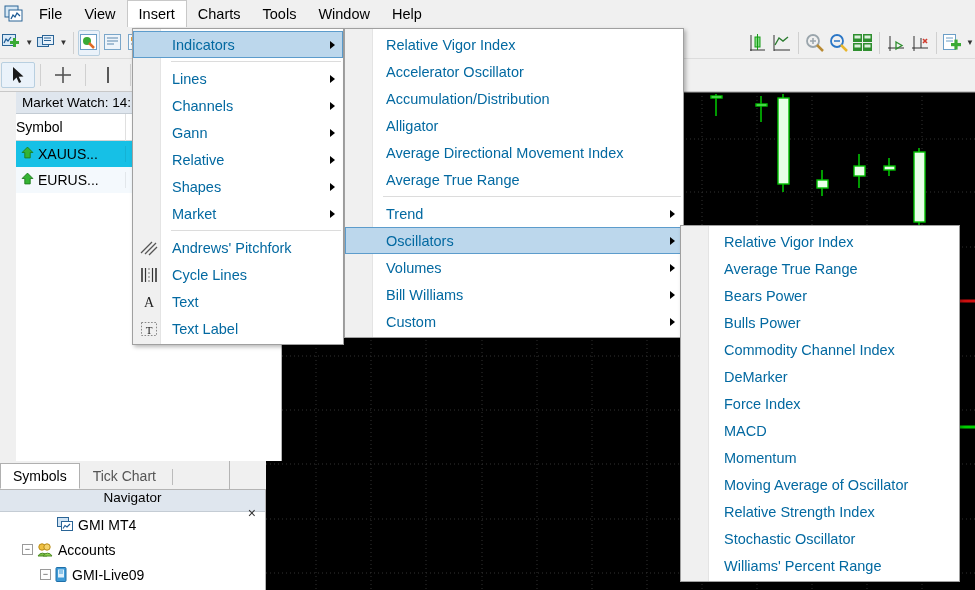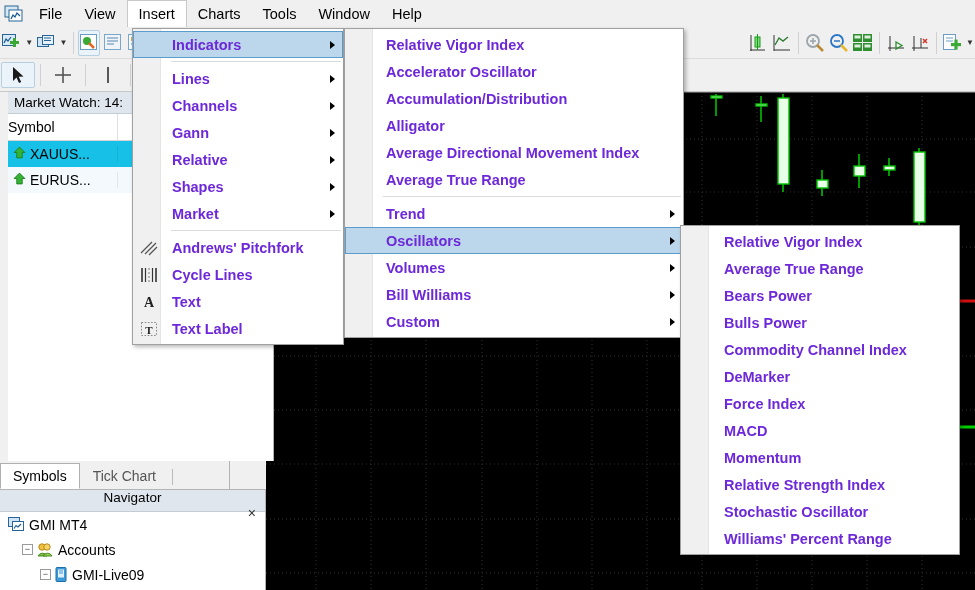--- a/index.html
+++ b/index.html
@@ -40,21 +40,21 @@
   .tb-btn {
     width: 27px; height: 26px; display: flex; align-items: center; justify-content: center;
     margin: 0 1px; border: 1px solid transparent; border-radius: 2px;
   }
   .tb-btn.framed { border: 1px solid #b8cfe0; background: #eaf2fa; }
   .tb-arrow { width: 13px; height: 26px; display: flex; align-items: center; justify-content: center; font-size: 8px; color: #333; }
   .tb-sep { width: 1px; height: 22px; background: #d0d0d0; margin: 0 4px; }
 
   
   #marketwatch {
-    position: absolute; left: 8px; top: 92px; width: 266px; height: 369px;
+    position: absolute; left: 16px; top: 92px; width: 266px; height: 369px;
     background: #fff; border-right: 1px solid #b4b4b4;
   }
   #mw-title {
     height: 22px; background: #dfe6ee; font-size: 13.5px;
     display: flex; align-items: center; padding-left: 6px; color: #000;
     border-bottom: 1px solid #c4ccd4;
   }
   #mw-head {
     height: 27px; background: #fff; display: flex; align-items: center;
     border-bottom: 1px solid #d4d4d4; font-size: 14px;
@@ -112,22 +112,22 @@
     box-shadow: 2px 2px 4px rgba(0,0,0,0.28);
     padding: 2px 0;
     font-size: 14.5px;
   }
   .popup .gutter {
     position: absolute; left: 0; top: 0; bottom: 0; width: 28px;
     background: #f0f0f0; border-right: 1px solid #e4e4e4;
   }
   .popup-row {
     position: relative; height: 27px; display: flex; align-items: center;
-    padding-left: 38px; padding-right: 22px; white-space: nowrap; color: #6d28d9;
-    border: 1px solid transparent; cursor: default; font-weight: bold;
+    padding-left: 38px; padding-right: 22px; white-space: nowrap; color: #0369a1;
+    border: 1px solid transparent; cursor: default;
   }
   .popup-row.highlight { background: #bcd7ec; border-color: #5c9ccc; }
   .popup-row .rowicon {
     position: absolute; left: 5px; top: 50%; transform: translateY(-50%);
     width: 20px; height: 20px; display: flex; align-items: center; justify-content: center;
   }
   .popup-row .caret {
     position: absolute; right: 7px; top: 50%; transform: translateY(-50%);
     width: 0; height: 0; border-left: 5px solid #000;
     border-top: 4px solid transparent; border-bottom: 4px solid transparent;
@@ -456,21 +456,21 @@
     <div class="panel-tab">Tick Chart</div>
     <div class="tab-div"></div>
   </div>
 
   <div id="navigator">
     <div id="nav-title">
       <span>Navigator</span>
       <span class="nav-close">×</span>
     </div>
     <div id="nav-tree">
-        <div class="nav-row" style="padding-left: 8px;">
+        <div class="nav-row" style="padding-left: 18px; margin-left: 39px;">
           <span style="display:inline-block;width:0px;"></span>
           <span style="display:inline-flex;align-items:center;margin:0 4px 0 0px;">
             <svg width="17" height="15" viewBox="0 0 17 15">
               <rect x="0.5" y="0.5" width="11" height="9" fill="#cfe3f4" stroke="#2a6496"></rect>
               <rect x="4.5" y="4.5" width="11" height="9" fill="#fff" stroke="#2a6496"></rect>
               <polyline points="6,11.5 8,8.5 10,10 13,7" fill="none" stroke="#1b5a94" stroke-width="1.1"></polyline>
             </svg>
           </span>
           <span>GMI MT4</span>
         </div>
@@ -645,20 +645,23 @@
         <div class="popup-row">
           <span>Force Index</span>
         </div>
         <div class="popup-row">
           <span>MACD</span>
         </div>
         <div class="popup-row">
           <span>Momentum</span>
         </div>
         <div class="popup-row">
+          <span>Moving Average of Oscillator</span>
+        </div>
+        <div class="popup-row">
           <span>Relative Strength Index</span>
         </div>
         <div class="popup-row">
           <span>Stochastic Oscillator</span>
         </div>
         <div class="popup-row">
           <span>Williams' Percent Range</span>
         </div>
       </div>
   </div>

